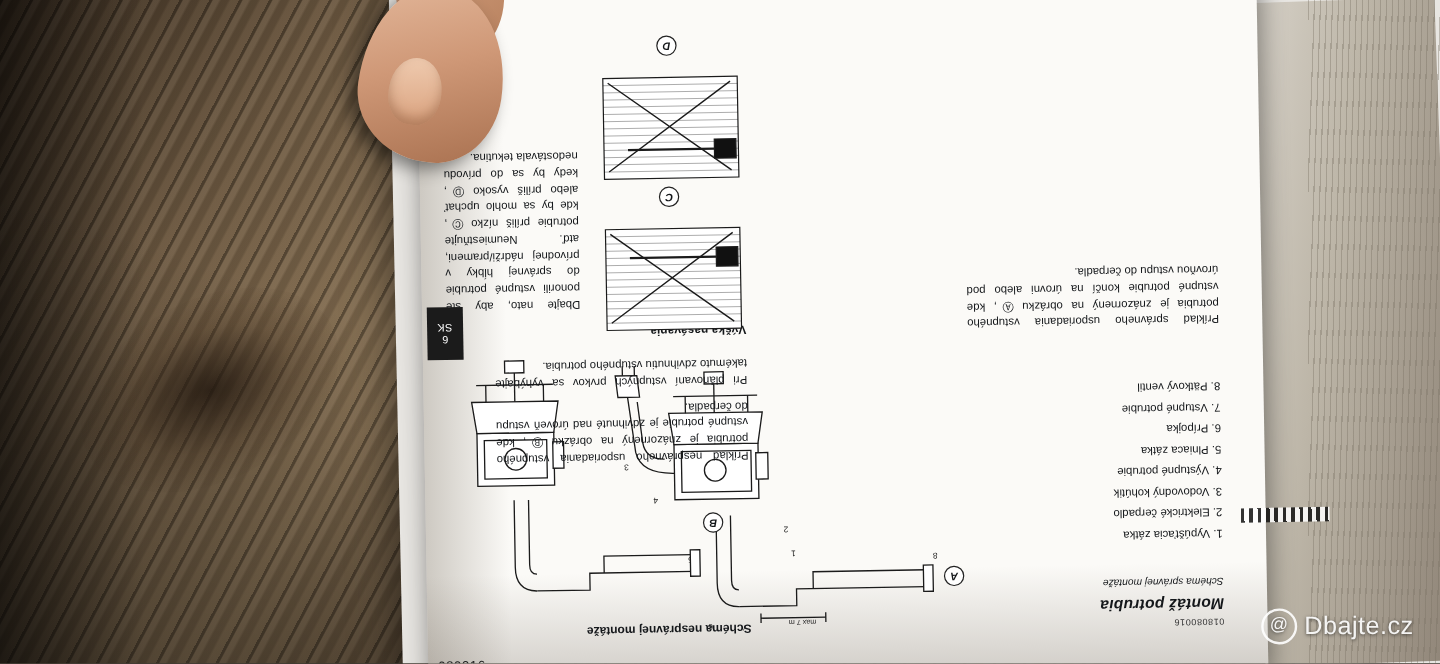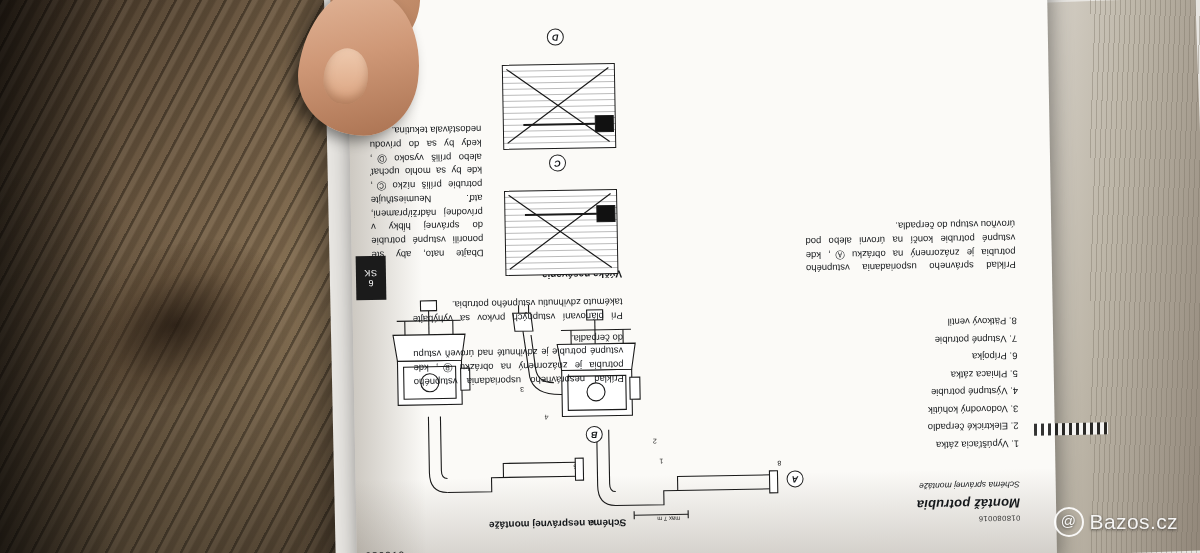--- a/index.html
+++ b/index.html
@@ -422,16 +422,16 @@
   <div class="edge-text">
     <div>&nbsp;</div>
   </div>
   <div class="barcode"></div>
 
   <div class="hand-up"></div>
   <div class="hand"></div>
 
   <div class="watermark">
     <span class="at">@</span>
-    <span>Bazos.cz</span>
+    <span>Dbajte.cz</span>
   </div>
 
 </div>
 
 </body></html>

